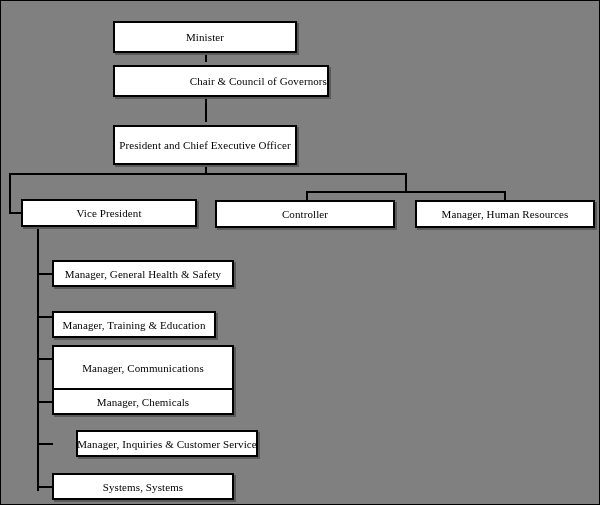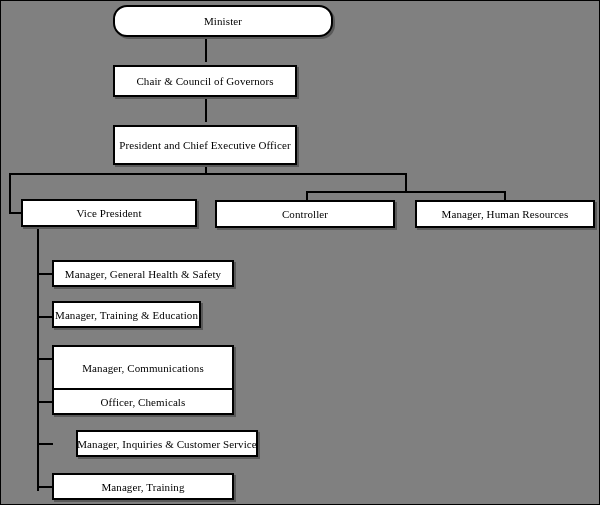--- a/index.html
+++ b/index.html
@@ -72,25 +72,25 @@
 
   <div class="conn v" style="left:36px; top:228px; height:262px;"></div>
 
   <div class="conn h" style="left:36px; top:272px; width:16px;"></div>
   <div class="conn h" style="left:36px; top:315px; width:16px;"></div>
   <div class="conn h" style="left:36px; top:357px; width:16px;"></div>
   <div class="conn h" style="left:36px; top:400px; width:16px;"></div>
   <div class="conn h" style="left:36px; top:442px; width:16px;"></div>
   <div class="conn h" style="left:36px; top:485px; width:16px;"></div>
 
-  <div class="node" style="left:112px; top:4px; width:220px; height:32px;border-radius:14px;">
+  <div class="node" style="left:112px; top:20px; width:184px; height:32px;">
     <span class="node-label">Minister</span>
   </div>
 
-  <div class="node" style="left:112px; top:64px; width:184px; height:32px;">
+  <div class="node" style="left:112px; top:64px; width:216px; height:32px;justify-content:flex-end;">
     <span class="node-label">Chair &amp; Council of Governors</span>
   </div>
 
   <div class="node" style="left:112px; top:124px; width:184px; height:40px;">
     <span class="node-label">President and Chief Executive Officer</span>
   </div>
 
   <div class="node" style="left:214px; top:199px; width:180px; height:28px;">
     <span class="node-label">Controller</span>
   </div>
@@ -100,33 +100,33 @@
   </div>
 
   <div class="node" style="left:51px; top:259px; width:182px; height:27px;">
     <span class="node-label">Manager, General Health &amp; Safety</span>
   </div>
 
   <div class="node" style="left:414px; top:199px; width:180px; height:28px;">
     <span class="node-label">Manager, Human Resources</span>
   </div>
 
-  <div class="node" style="left:51px; top:300px; width:149px; height:27px;">
+  <div class="node" style="left:51px; top:310px; width:164px; height:27px;">
     <span class="node-label">Manager,  Training &amp; Education</span>
   </div>
 
   <div class="node" style="left:51px; top:344px; width:182px; height:45px;">
     <span class="node-label">Manager, Communications</span>
   </div>
 
   <div class="node" style="left:51px; top:387px; width:182px; height:27px;">
-    <span class="node-label">Officer, Chemicals</span>
+    <span class="node-label">Manager, Chemicals</span>
   </div>
 
   <div class="node" style="left:51px; top:429px; width:182px; height:27px;margin-left:24px;">
     <span class="node-label">Manager, Inquiries &amp; Customer Service</span>
   </div>
 
   <div class="node" style="left:51px; top:472px; width:182px; height:27px;">
-    <span class="node-label">Manager, Training</span>
+    <span class="node-label">Systems, Systems</span>
   </div>
 
 </div>
 
 </body></html>

